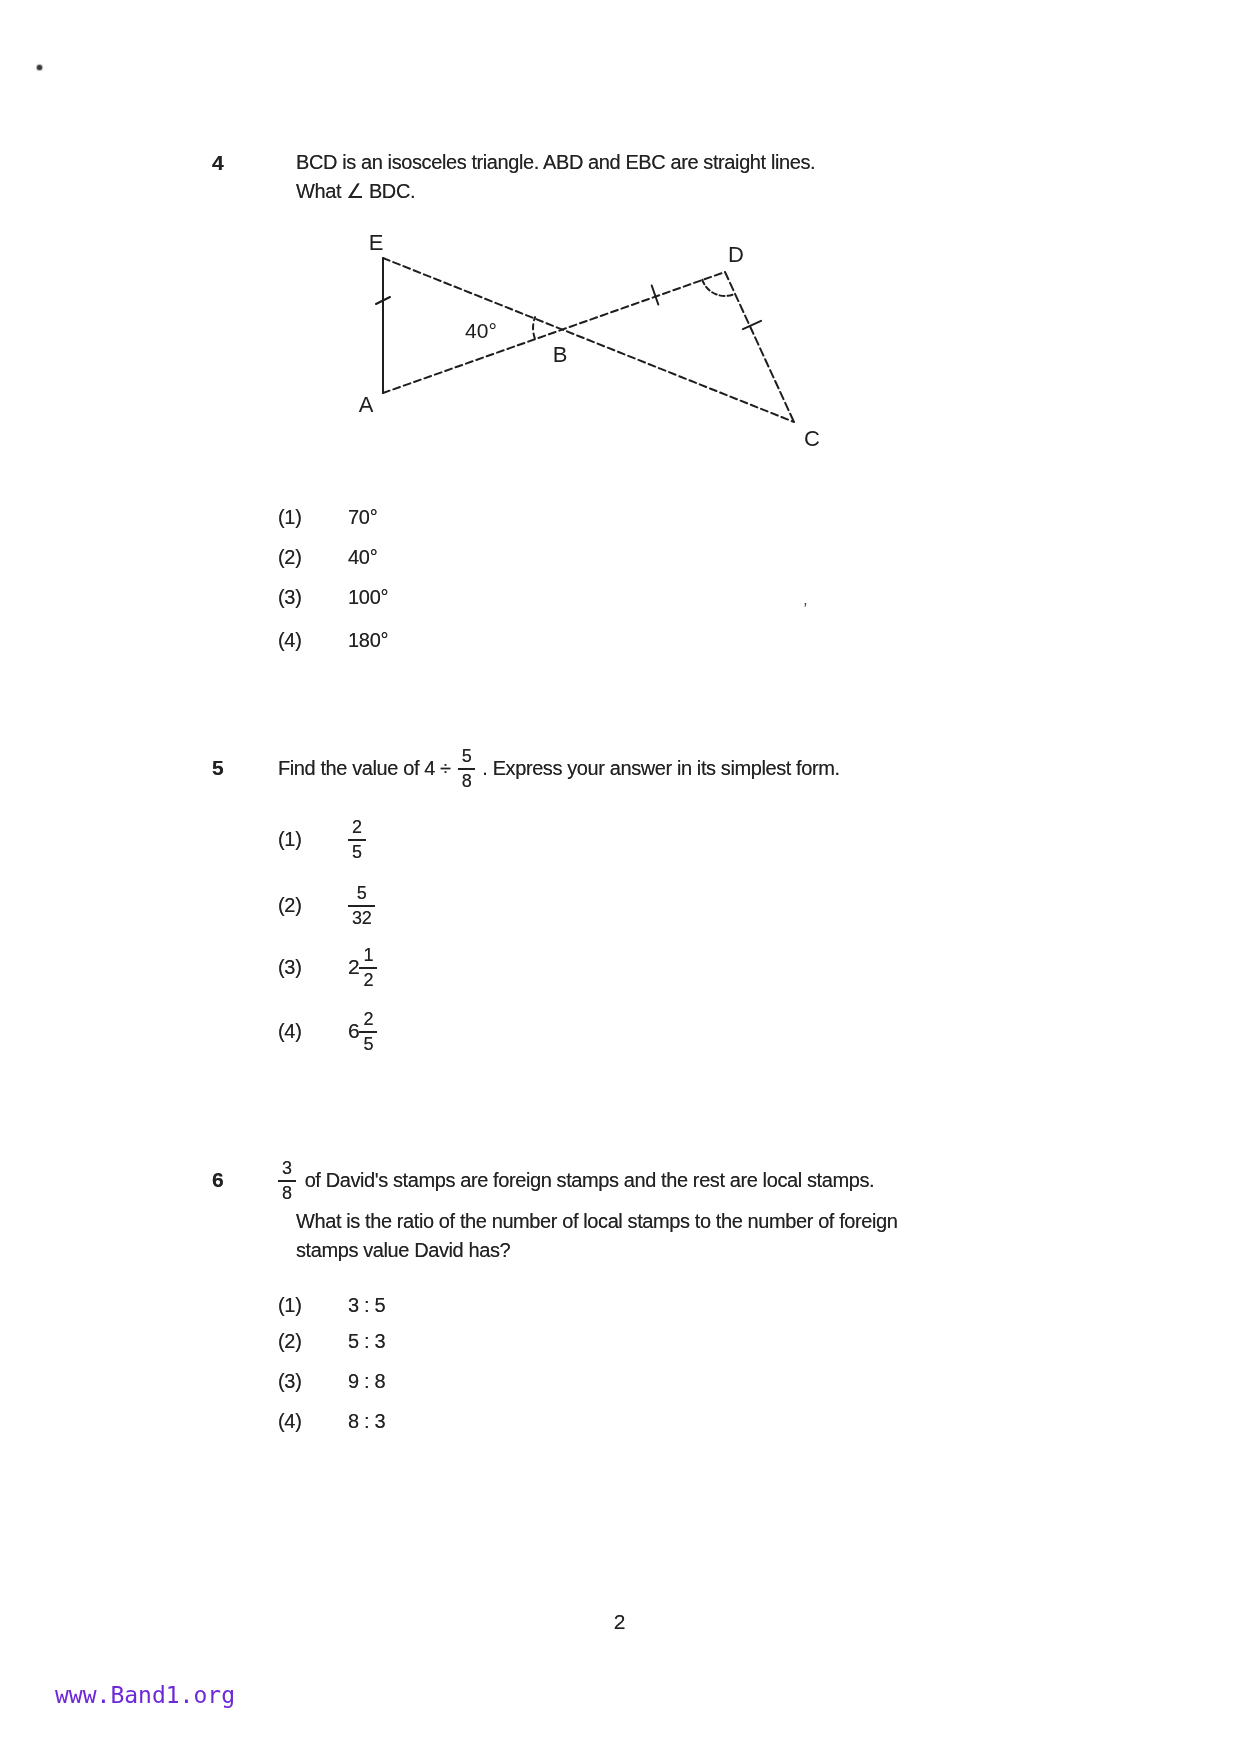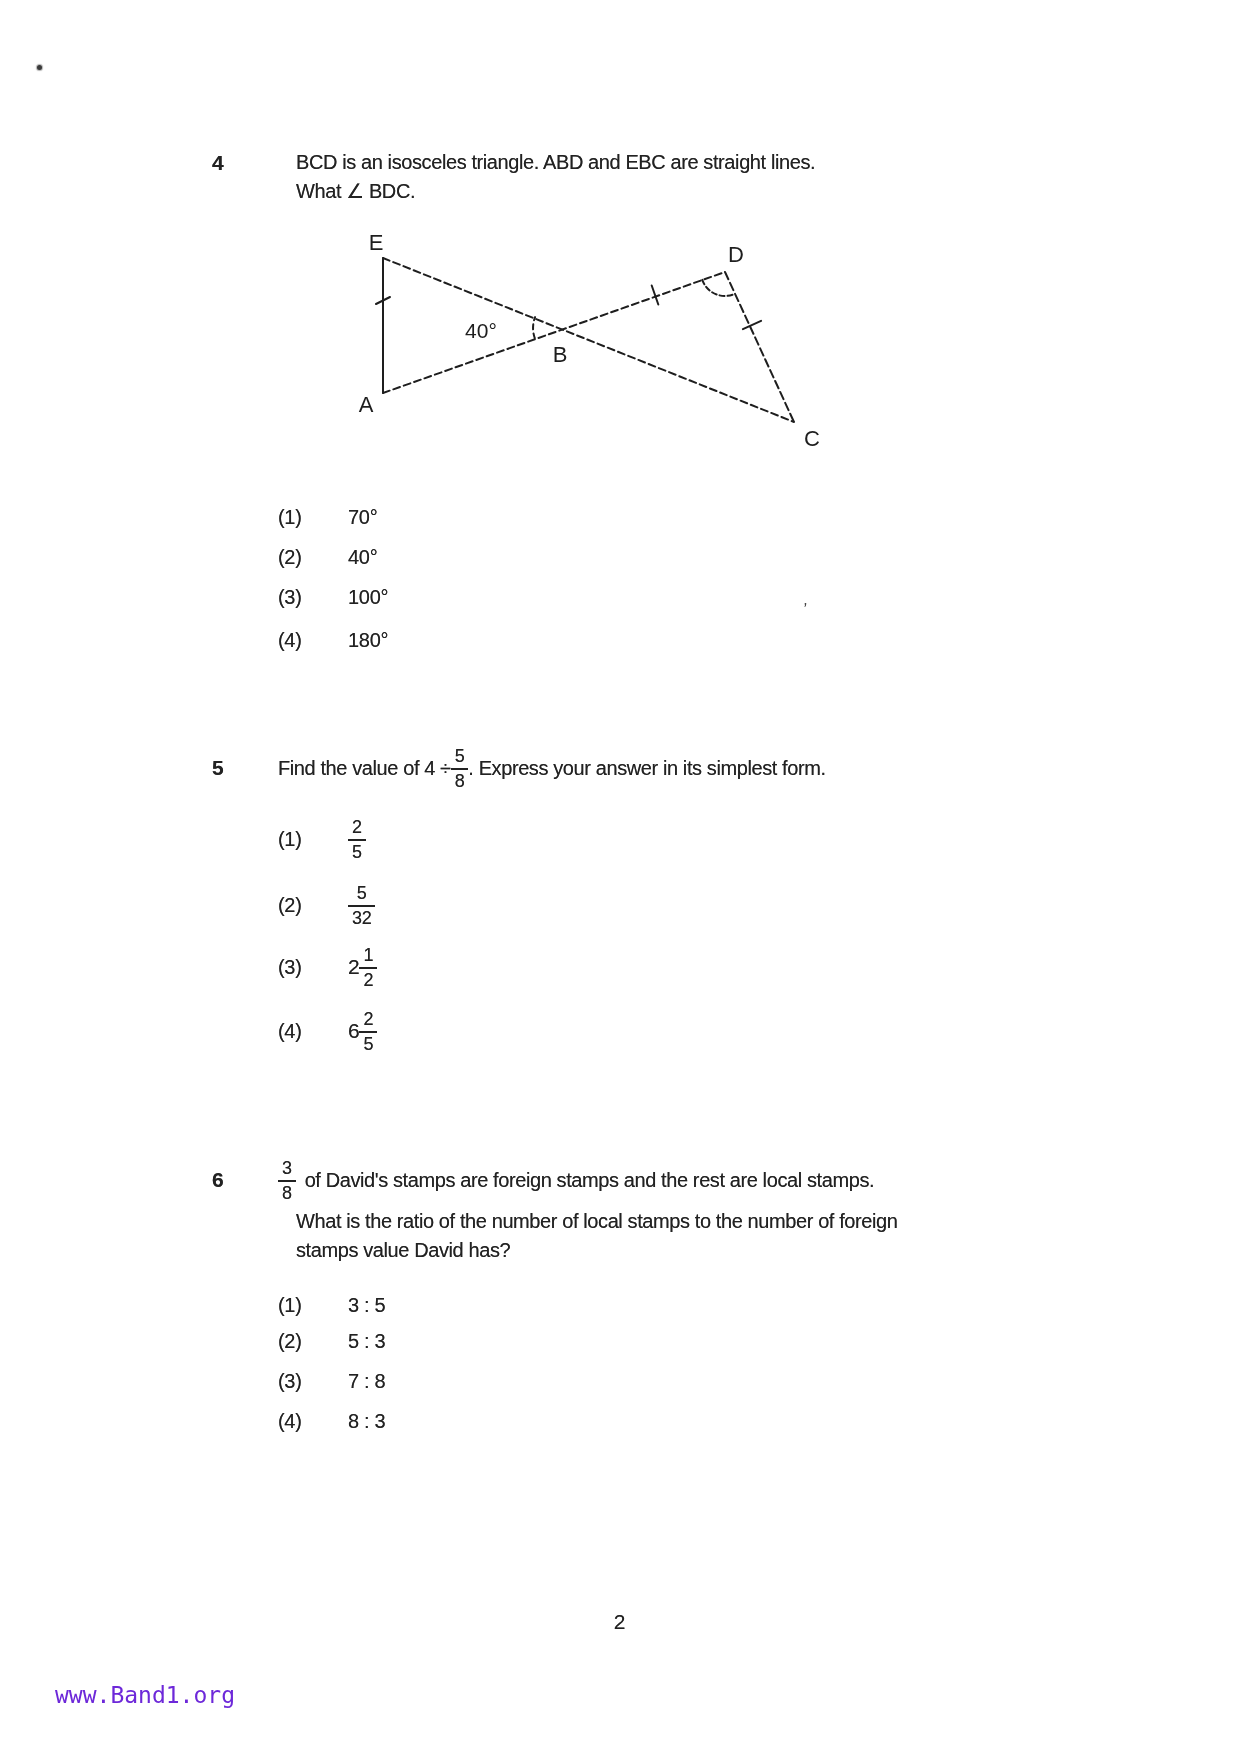--- a/index.html
+++ b/index.html
@@ -19,21 +19,21 @@
   }
   .qtext{
     position:absolute;left:296px;
     font-size:20px;line-height:29px;
     letter-spacing:-0.4px;
     white-space:nowrap;
     text-shadow:0 0 0.6px rgba(0,0,0,.55);
   }
   .qtitle{
     position:absolute;left:278px;
-    display:flex;align-items:center;
+    display:flex;align-items:center;gap:7px;
     font-size:20px;letter-spacing:-0.4px;
     white-space:nowrap;
     text-shadow:0 0 0.6px rgba(0,0,0,.55);
   }
   .opt{
     position:absolute;left:278px;
     display:flex;align-items:center;
     font-size:20px;letter-spacing:-0.3px;
     text-shadow:0 0 0.6px rgba(0,0,0,.55);
   }
@@ -193,21 +193,21 @@
   <div class="opt" style="top:1294px">
     <span class="opt-label">(1)</span>
     <span class="opt-value">3 : 5</span>
   </div>
   <div class="opt" style="top:1330px">
     <span class="opt-label">(2)</span>
     <span class="opt-value">5 : 3</span>
   </div>
   <div class="opt" style="top:1370px">
     <span class="opt-label">(3)</span>
-    <span class="opt-value">7 : 8</span>
+    <span class="opt-value">9 : 8</span>
   </div>
   <div class="opt" style="top:1410px">
     <span class="opt-label">(4)</span>
     <span class="opt-value">8 : 3</span>
   </div>
 
   <div class="pagenum">2</div>
   <div class="footer">www.Band1.org</div>
 
 </div>

